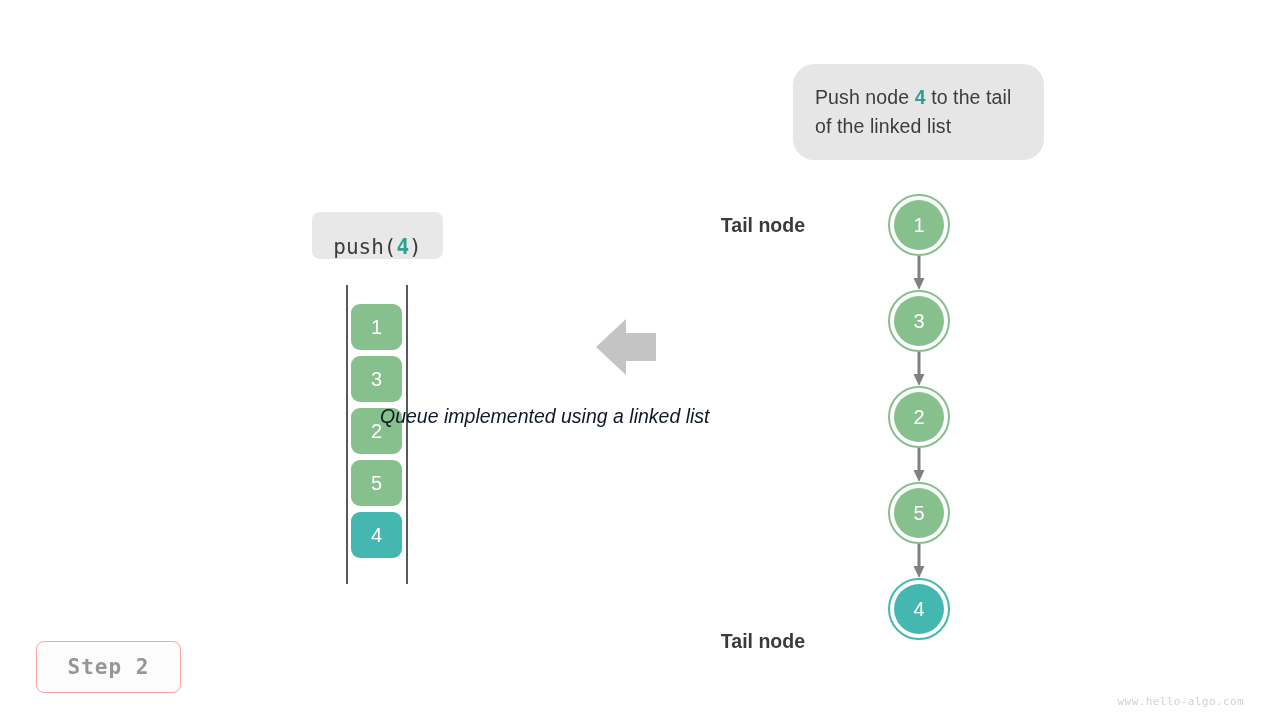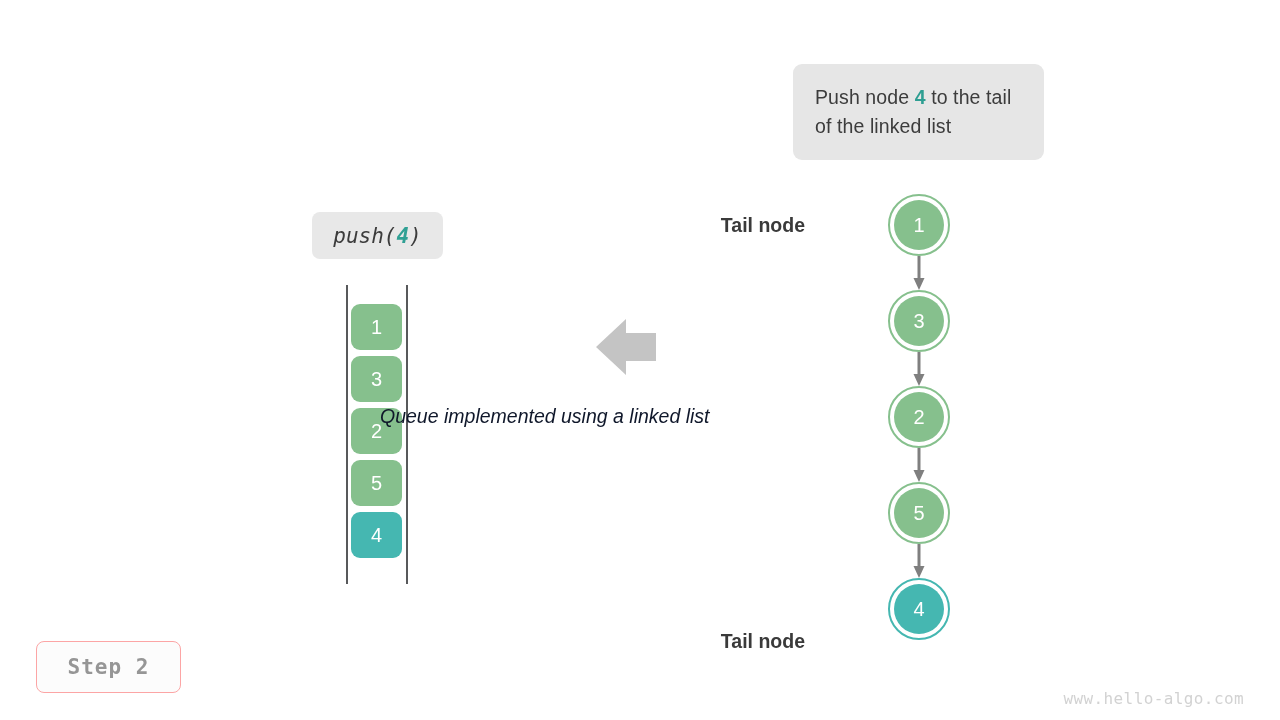--- a/index.html
+++ b/index.html
@@ -23,21 +23,21 @@
   }
 
   
   .callout {
     position: absolute;
     left: 793px;
     top: 64px;
     width: 251px;
     height: 96px;
     background: #e6e6e6;
-    border-radius: 9px;
+    border-radius: 21px;
     box-sizing: border-box;
     padding: 18px 22px;
     display: flex;
     align-items: center;
   }
   .callout-text {
     font-size: 19.5px;
     line-height: 29px;
     color: #3c3c3c;
     letter-spacing: 0.1px;
@@ -50,26 +50,25 @@
   
   .op-chip {
     position: absolute;
     left: 312px;
     top: 212px;
     width: 131px;
     height: 47px;
     background: #e8e8e8;
     border-radius: 8px;
     display: flex;
-    align-items: center;
+    align-items: flex-end;
     justify-content: center;
     font-family: "DejaVu Sans Mono", monospace;
     font-size: 21px;
     color: #3c3c3c;
-    font-style: italic;
   }
   .op-chip .accent {
     color: #30a094;
     font-weight: bold;
   }
 
   
   .queue {
     position: absolute;
     left: 346px;
@@ -198,21 +197,21 @@
     letter-spacing: 1px;
     box-sizing: border-box;
   }
 
   
   .watermark {
     position: absolute;
     right: 36px;
     bottom: 12px;
     font-family: "DejaVu Sans Mono", monospace;
-    font-size: 16px;
+    font-size: 11px;
     color: #d2d2d2;
     letter-spacing: 0.4px;
   }
 </style>
 </head>
 <body>
 
 <div class="stage">
 
   <div class="callout">

